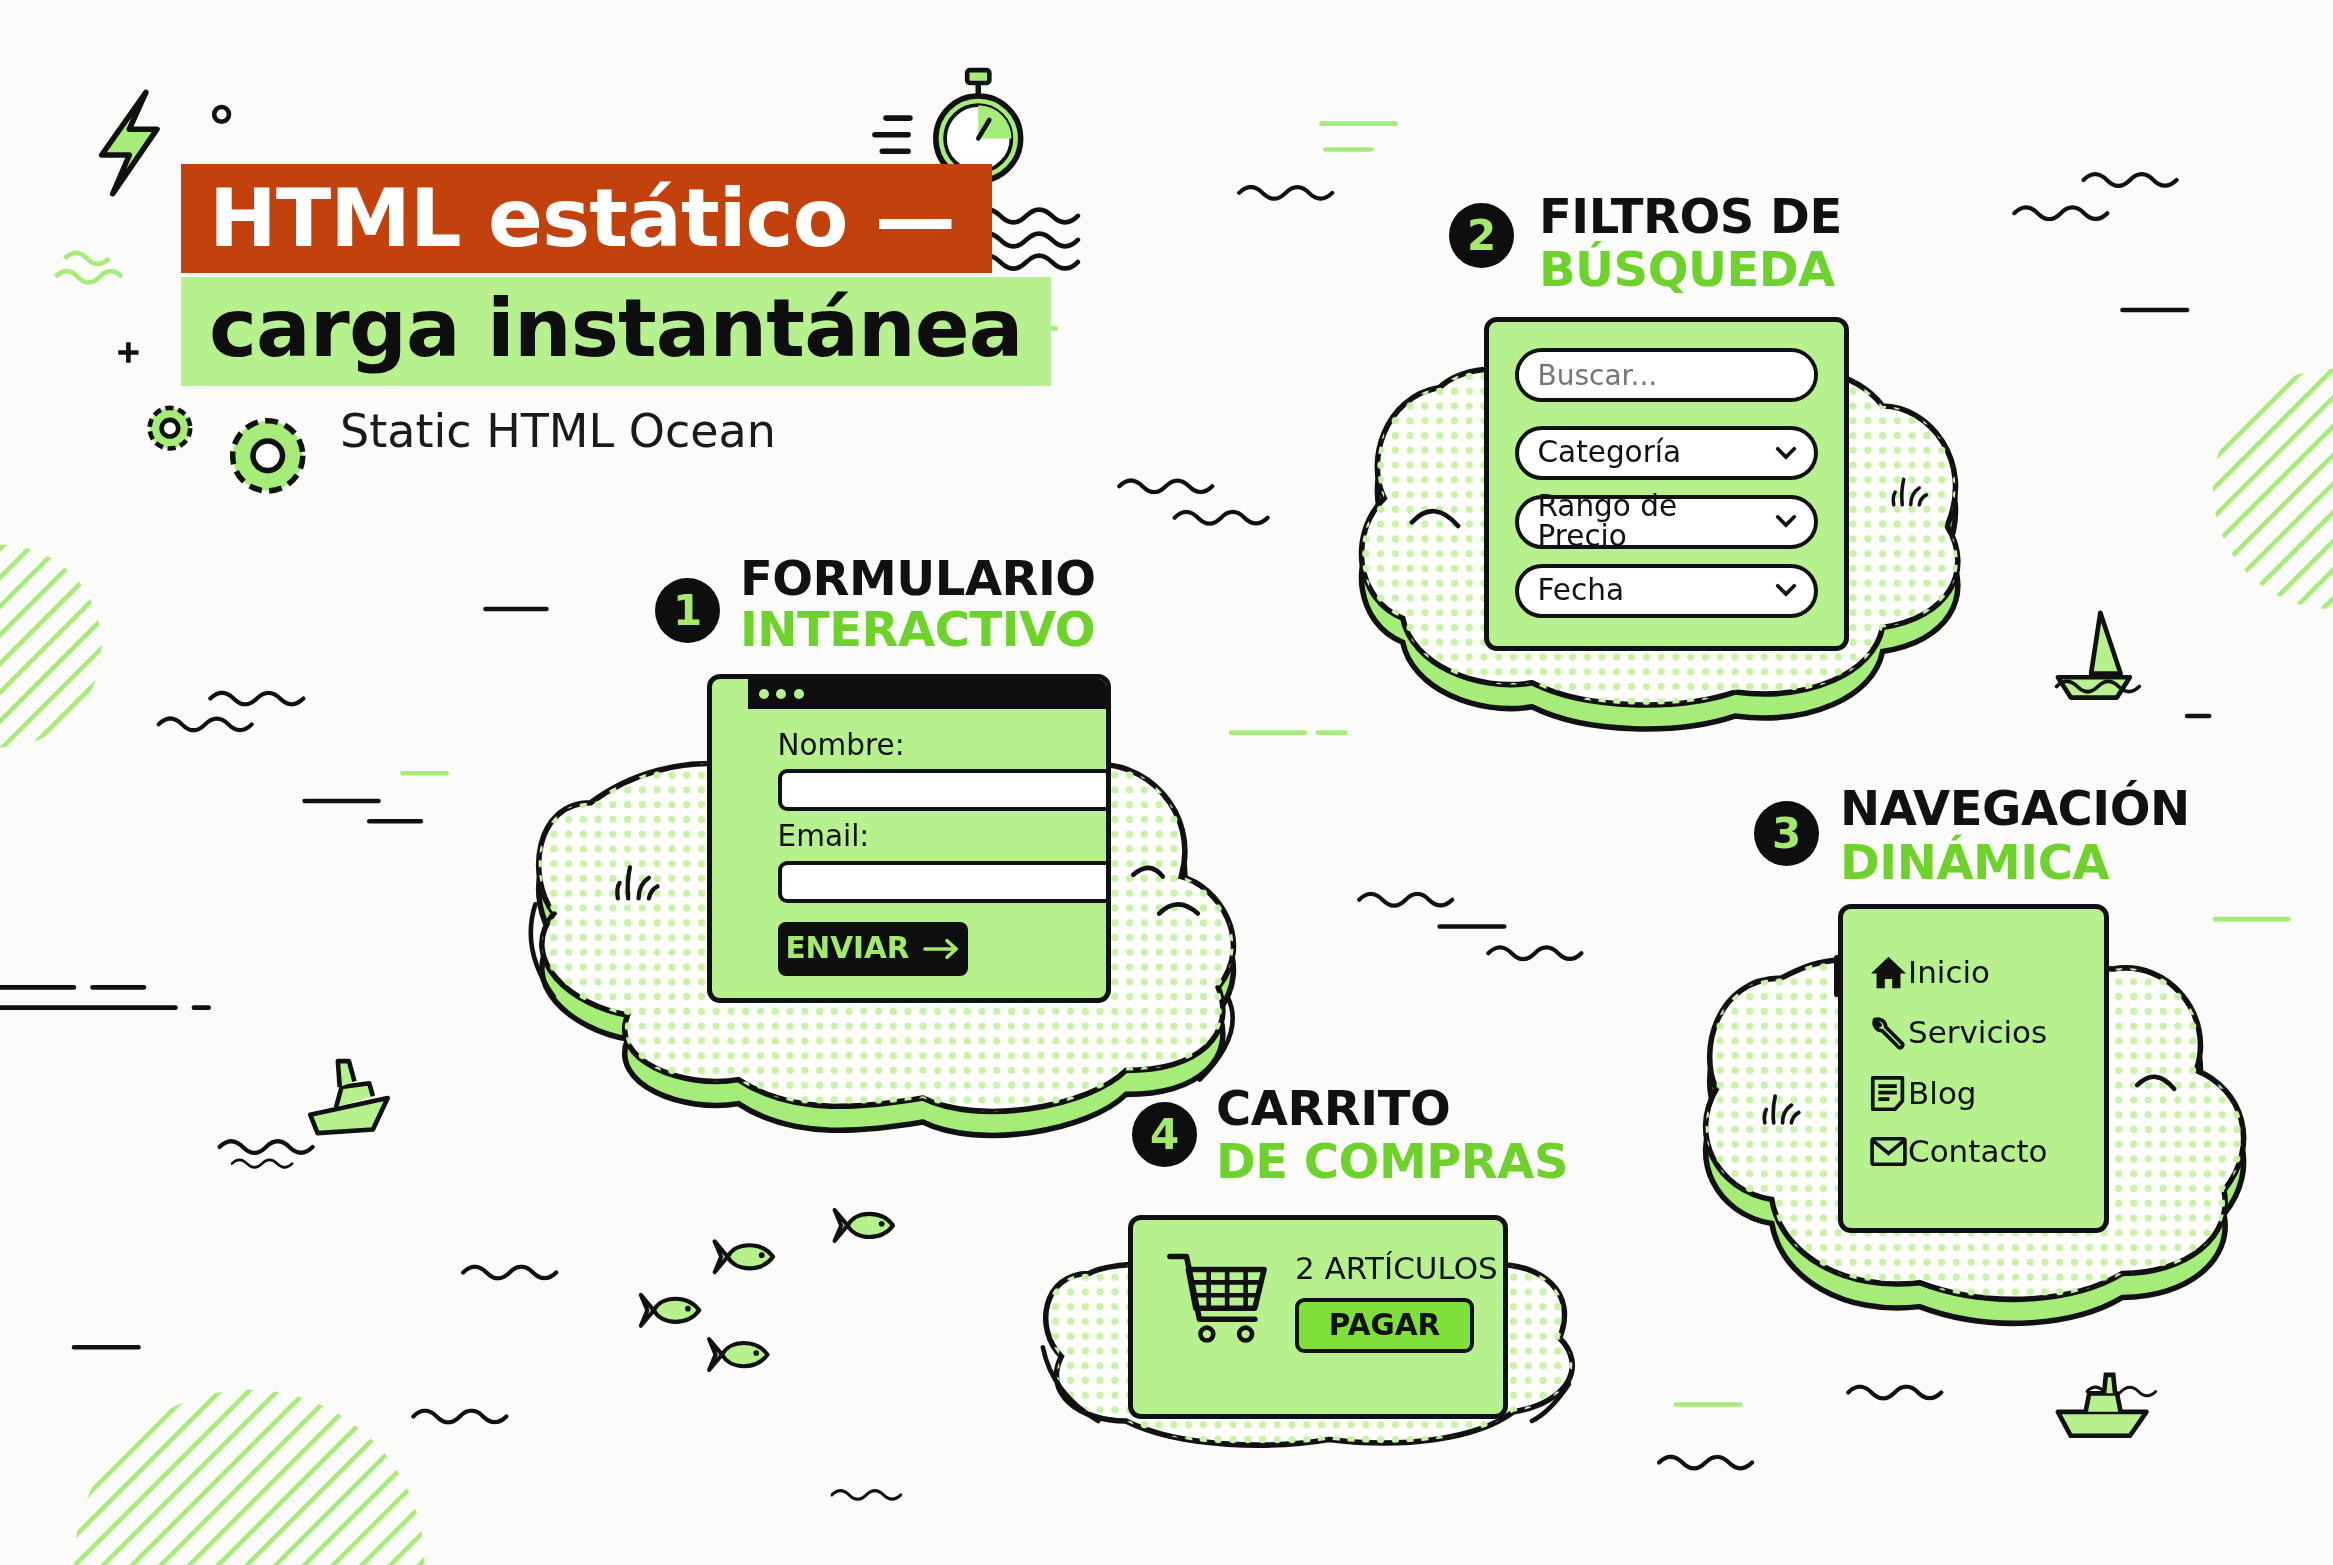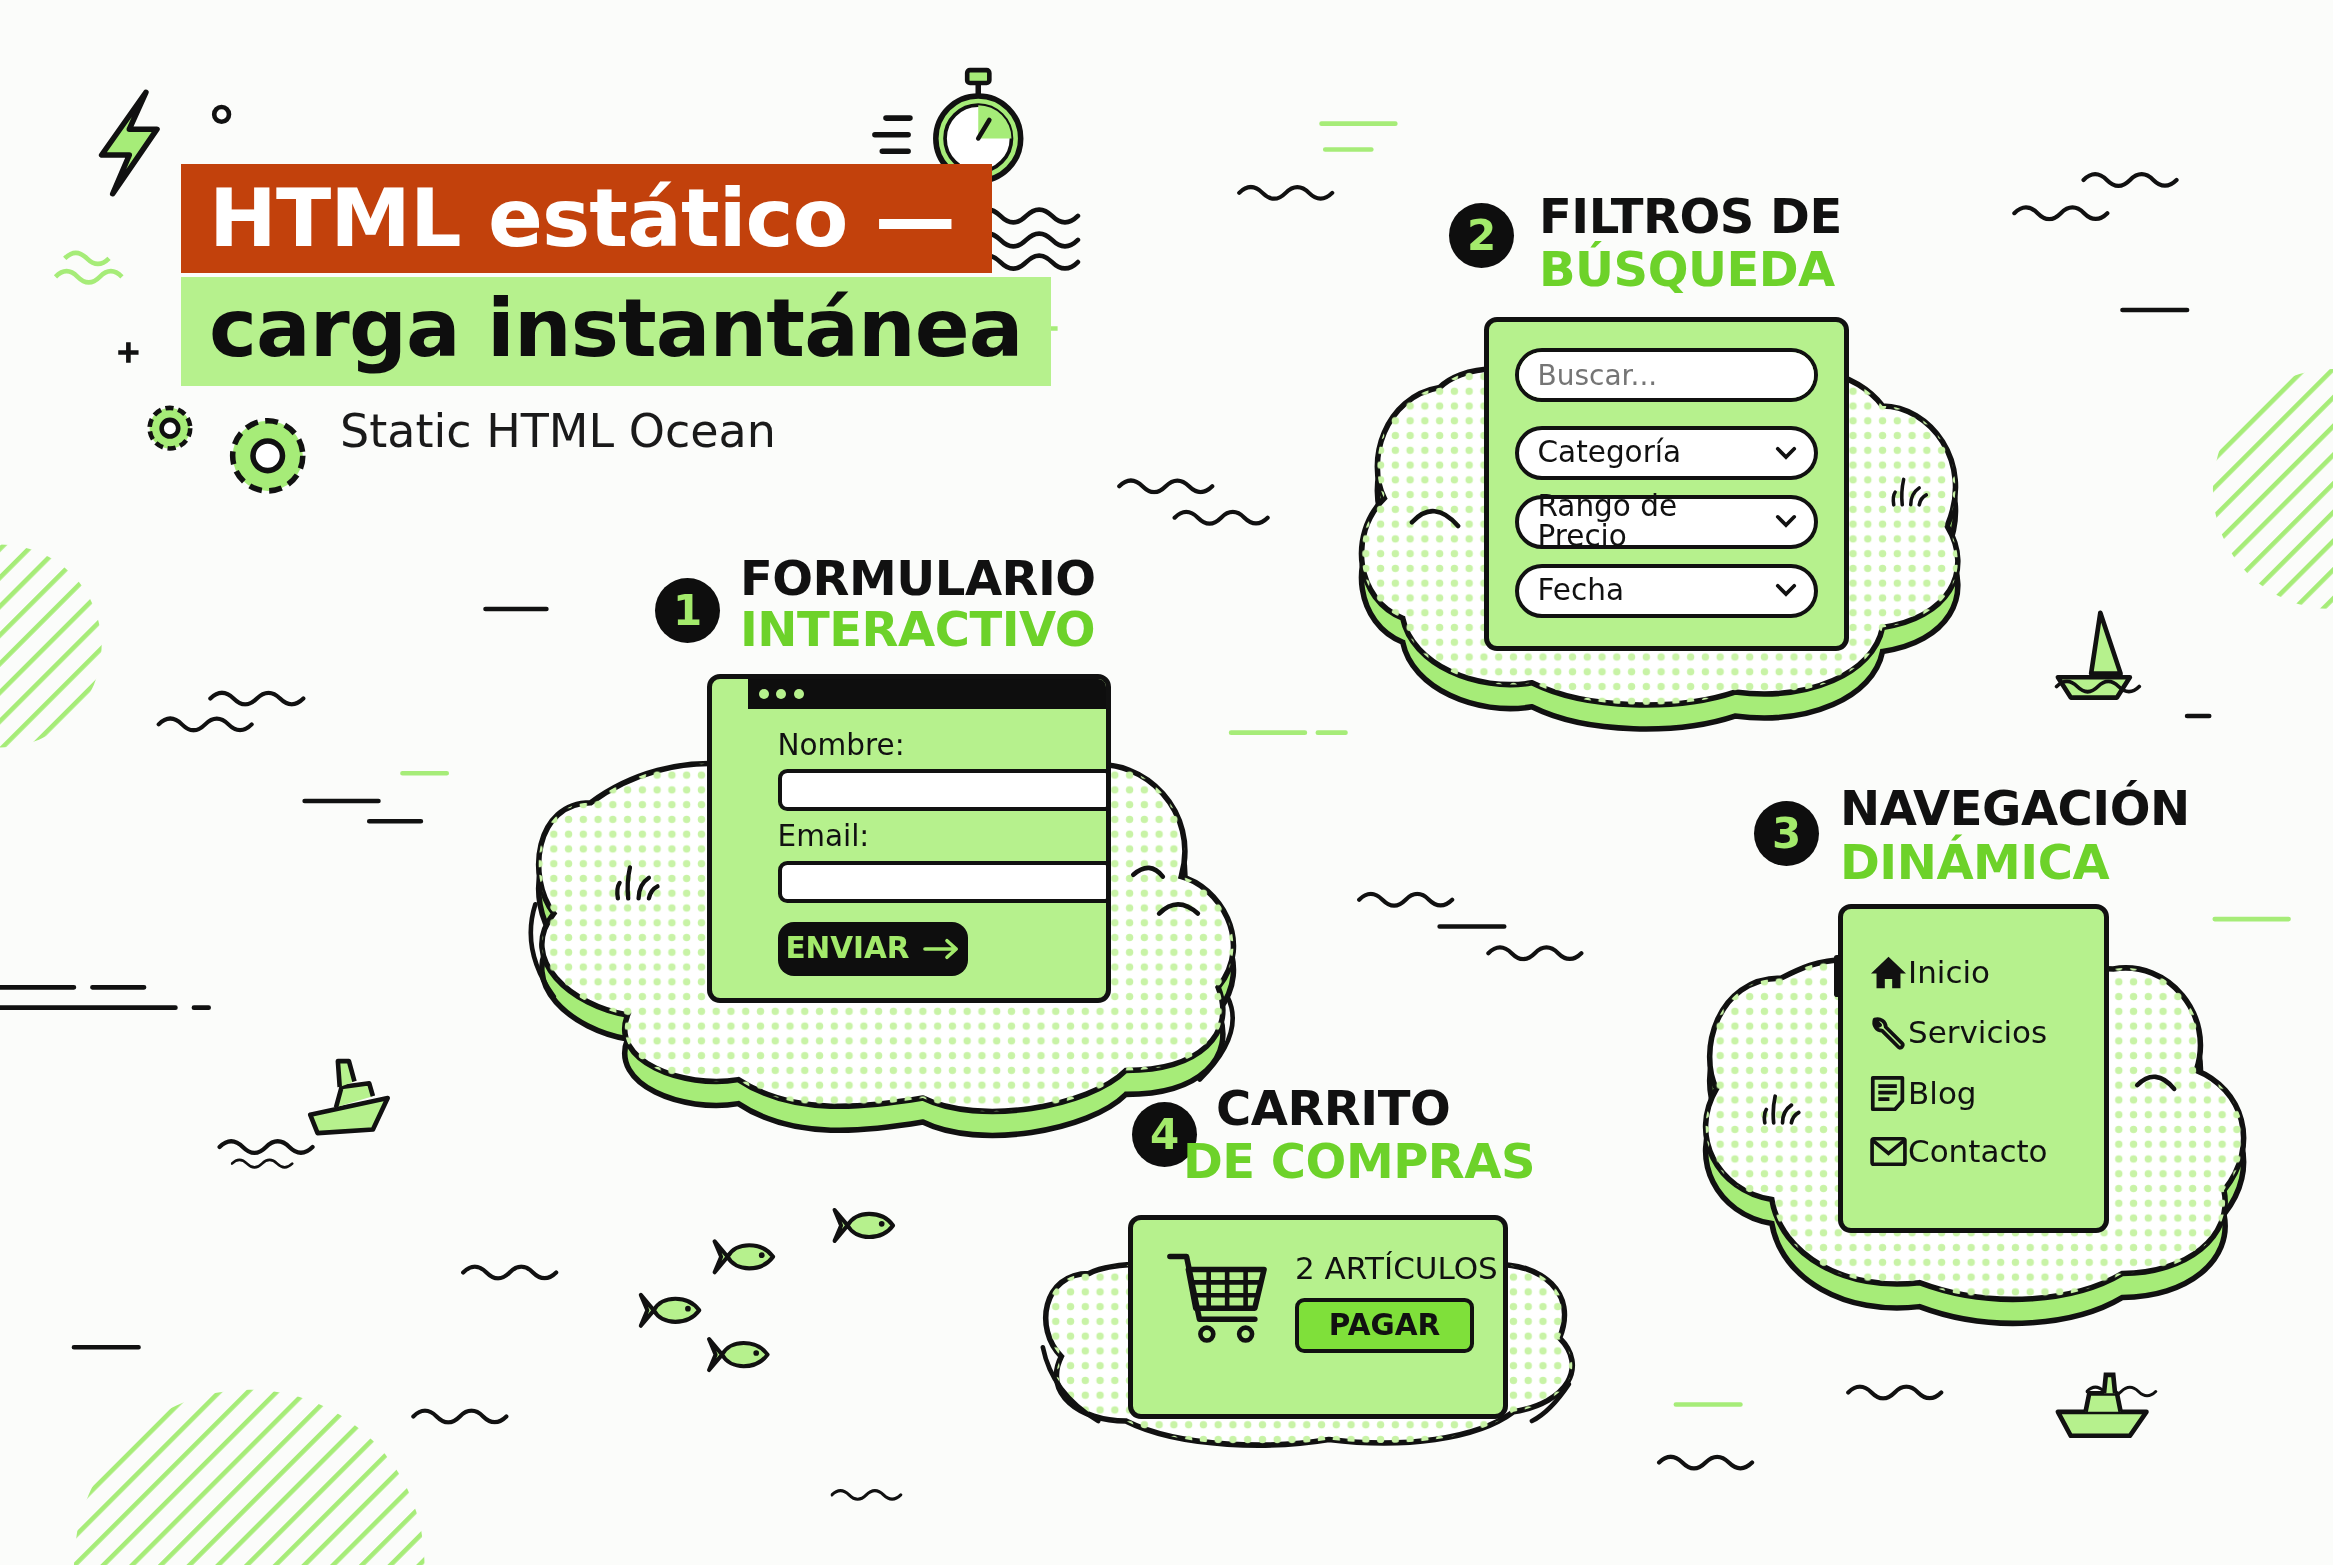--- a/index.html
+++ b/index.html
@@ -21,21 +21,21 @@
   .head-black { font: 700 48px/1 "DejaVu Sans", sans-serif; color: #111; white-space: nowrap; letter-spacing: -0.5px; }
   .head-green { font: 700 48px/1 "DejaVu Sans", sans-serif; color: #6dd22a; white-space: nowrap; letter-spacing: -0.5px; }
 
   
   .panel { background: #b6f18d; border: 5.5px solid #111; border-radius: 13px; }
   .field { background: #fff; border: 4.6px solid #111; border-radius: 9.2px; }
   .pill { background: #fff; border: 4.6px solid #111; border-radius: 28px; height: 54px;
     display: flex; align-items: center; justify-content: space-between; padding: 0 16.6px 0 18.5px;
     font: 400 29.5px/1 "DejaVu Sans", sans-serif; color: #111; }
   .label { font: 400 29.5px/1 "DejaVu Sans", sans-serif; color: #111; }
-  .btn-dark { background: #0e0e0e; color: #a3ea6b; border-radius: 16px; font: 700 29.5px/1 "DejaVu Sans", sans-serif;
+  .btn-dark { background: #0e0e0e; color: #a3ea6b; border-radius: 8px; font: 700 29.5px/1 "DejaVu Sans", sans-serif;
     display: flex; align-items: center; justify-content: center; gap: 13px; }
   .btn-green { background: #7fe03a; border: 4.6px solid #111; border-radius: 9.2px; color: #111;
     font: 700 29.5px/1 "DejaVu Sans", sans-serif; display: flex; align-items: center; justify-content: center; }
   .nav-item { display: flex; align-items: center; font: 400 31px/1 "DejaVu Sans", sans-serif; color: #111; }
 </style>
 </head>
 <body>
 
 <svg class="abs" style="left:0;top:0" width="2333" height="1565" viewBox="0 0 2528 1696">
   <defs>
@@ -244,21 +244,21 @@
     <svg width="39" height="31" viewBox="0 0 42 34">
         <rect x="3" y="3" width="36" height="28" rx="2" fill="none" stroke="#111" stroke-width="4"></rect>
         <path d="M4 5 L21 19 L38 5" fill="none" stroke="#111" stroke-width="4"></path>
       </svg>
     <span>Contacto</span>
   </div>
 </div>
 
 <div class="abs badge" style="left:1132px;top:1102px;">4</div>
 <div class="abs head-black" style="left:1216px;top:1084px;">CARRITO</div>
-<div class="abs head-green" style="left:1183px;top:1137px;">DE COMPRAS</div>
+<div class="abs head-green" style="left:1216px;top:1137px;">DE COMPRAS</div>
 
 <div class="abs panel" style="left:1128px;top:1215px;width:380px;height:204px;">
   <svg class="abs" style="left:33px;top:31px;" width="102" height="96" viewBox="0 0 110 104">
     <path d="M4 6 H22 L36 74 H96" fill="none" stroke="#111" stroke-width="6" stroke-linecap="round" stroke-linejoin="round"></path>
     <path d="M24 20 H106 L96 62 H32 Z" fill="none" stroke="#111" stroke-width="6" stroke-linejoin="round"></path>
     <path d="M46 20 V62 M66 20 V62 M86 20 V62 M28 34 H102 M30 48 H99" stroke="#111" stroke-width="5"></path>
     <circle cx="44" cy="90" r="7" fill="none" stroke="#111" stroke-width="5"></circle>
     <circle cx="86" cy="90" r="7" fill="none" stroke="#111" stroke-width="5"></circle>
   </svg>
   <div class="abs" style="left:162px;top:33px;font:400 31px/1 'DejaVu Sans',sans-serif;color:#111;white-space:nowrap;">2 ARTÍCULOS</div>

